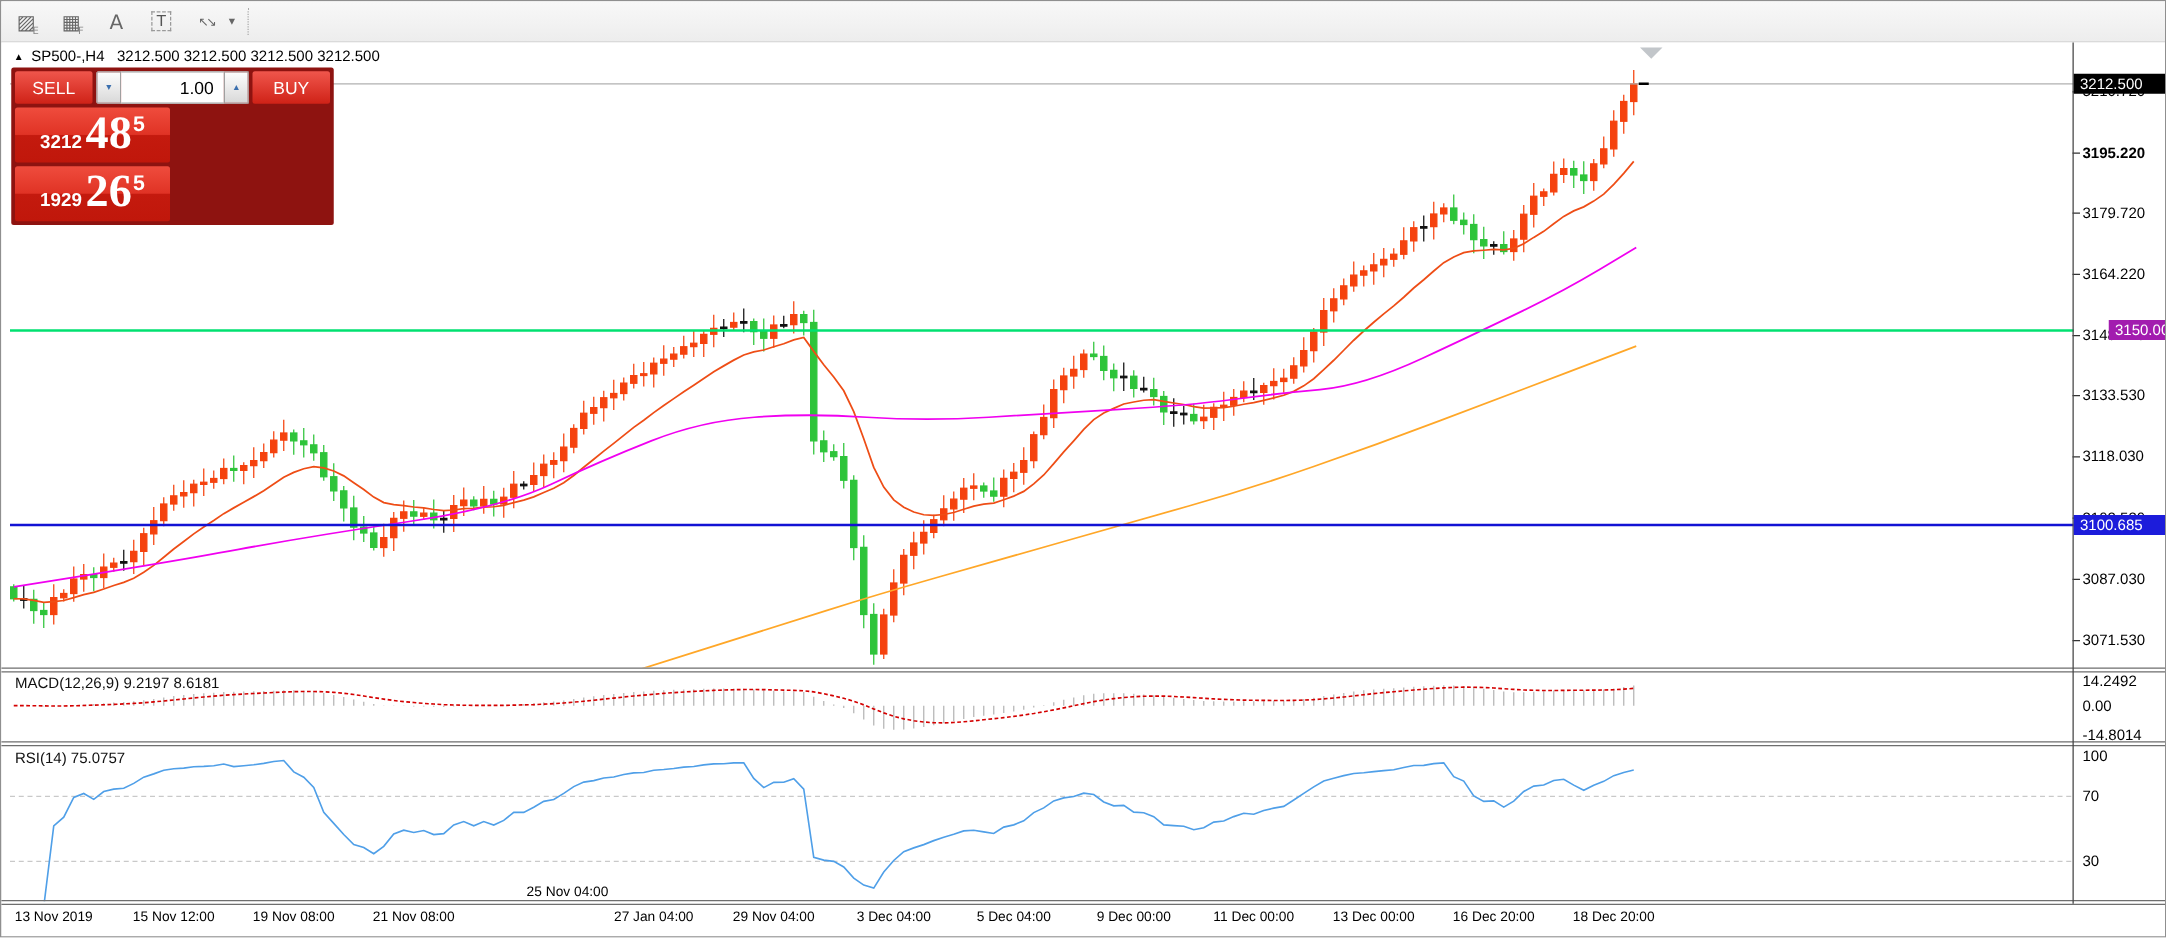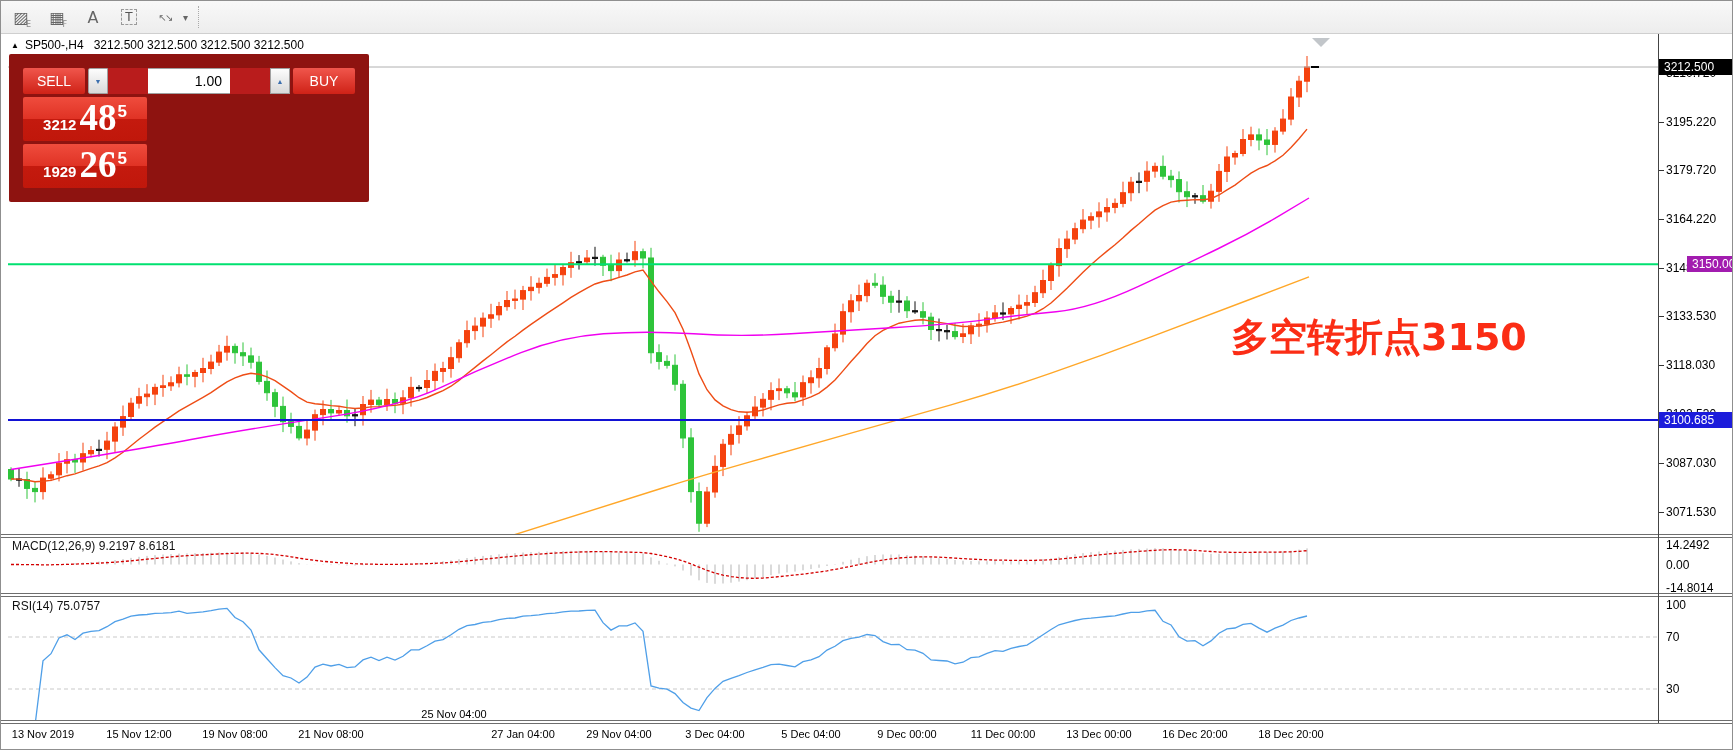--- a/index.html
+++ b/index.html
@@ -27,28 +27,28 @@
   .tf-btn.active { background: #fcfcfc; border: 1px solid #909090; }
 
   
   #chart { position: absolute; left: 0; top: 33px; width: 1733px; height: 614px; background: #fff; }
   #chart svg { position: absolute; display: block; }
   #chart-title { position: absolute; left: 10px; top: 4px; font-size: 12px; color: #000; z-index: 5; }
   #chart-title .collapse { font-size: 8px; position: relative; top: -1px; margin-right: 6px; }
   #chart-title .sym { margin-right: 10px; }
 
   
-  #trade-panel { position: absolute; left: 8px; top: 20px; padding: 14px; background: #8e1310;
+  #trade-panel { position: absolute; left: 8px; top: 20px; padding: 3px; background: #8e1310;
                  z-index: 6; border-radius: 2px; }
   .tp-row { display: flex; gap: 3px; margin-bottom: 3px; }
   .tp-row:last-child { margin-bottom: 0; flex-direction: column; }
   .trade-btn { width: 62px; height: 26px; border: none; border-radius: 2px; color: #fff;
                font-size: 14px; background: linear-gradient(#f0564c, #cf2217);
                font-family: "Liberation Sans", sans-serif; }
-  .vol-group { display: flex; background: #b91c1c; border-radius: 2px; gap: 40px; }
+  .vol-group { display: flex; background: #fca5a5; border-radius: 2px; }
   .spin { width: 20px; height: 26px; border: 1px solid #a0a0a0;
           background: linear-gradient(#fdfdfd, #d9d9d9); color: #3b6fae; font-size: 7px; }
   .spin:first-child { border-radius: 2px 0 0 2px; }
   .vol-input { width: 82px; height: 26px; border: 1px solid #a0a0a0; border-left: none;
                border-right: none; text-align: right; padding-right: 8px; font-size: 14px;
                color: #000; font-family: "Liberation Sans", sans-serif; }
   .price-box { width: 124px; height: 44px; border-radius: 2px; color: #fff;
                background: linear-gradient(#ef4c3d 0%, #e03325 49%, #c41a0e 51%, #c0170b 100%);
                display: flex; align-items: baseline; justify-content: center; padding-top: 1px; }
   .p-small { font-size: 15px; font-weight: bold; margin-right: 3px; }
@@ -623,21 +623,20 @@
           <span class="p-sup">5</span>
         </div>
         <div class="price-box">
           <span class="p-small">1929</span>
           <span class="p-big">26</span>
           <span class="p-sup">5</span>
         </div>
       </div>
     </div>
 
-    <div id="annotation" style="color: rgb(251, 45, 21);">多空转折点3150</div>
 
     <div id="shift-marker"></div>
 
     <div id="macd-label" class="panel-label" style="top:505px;">
       <span>MACD(12,26,9)</span>
       <span>9.2197</span>
       <span>8.6181</span>
     </div>
     <div id="rsi-label" class="panel-label" style="top:565px;">
       <span>RSI(14)</span>
@@ -646,21 +645,21 @@
   <div class="h-sep" style="top: 500px;"></div>
       <div class="h-sep" style="top: 503px;"></div>
       <div class="h-sep" style="top: 559px;"></div>
       <div class="h-sep" style="top: 562px;"></div>
       <div class="h-sep" style="top: 686px;"></div>
       <div class="h-sep" style="top: 689px;"></div>
       <div class="v-axis-line" style="left: 1657px; top: 0px; height: 689px;"></div>
       <div class="tick-dash" style="top: 38.6195px;"></div>
       <div class="tick-label" style="top: 31.6195px;">3210.720</div>
       <div class="tick-dash" style="top: 87.553px;"></div>
-      <div class="tick-label" style="top: 80.553px;">3195.220</div>
+      <div class="tick-label" style="top: 80.553px; font-weight: bold;">3195.220</div>
       <div class="tick-dash" style="top: 136.486px;"></div>
       <div class="tick-label" style="top: 129.486px;">3179.720</div>
       <div class="tick-dash" style="top: 185.42px;"></div>
       <div class="tick-label" style="top: 178.42px;">3164.220</div>
       <div class="tick-dash" style="top: 234.353px;"></div>
       <div class="tick-label" style="top: 227.353px;">3148.720</div>
       <div class="tick-dash" style="top: 282.308px;"></div>
       <div class="tick-label" style="top: 275.308px;">3133.530</div>
       <div class="tick-dash" style="top: 331.242px;"></div>
       <div class="tick-label" style="top: 324.242px;">3118.030</div>

